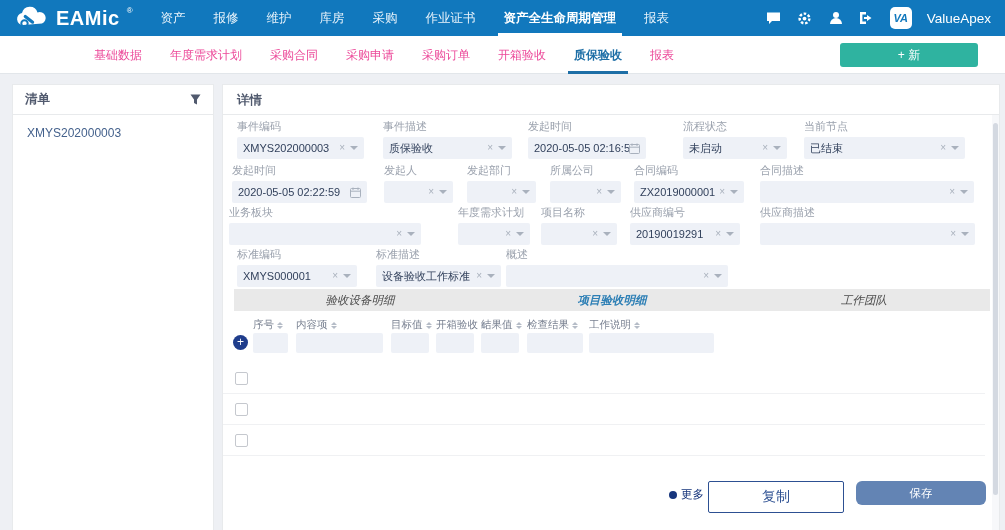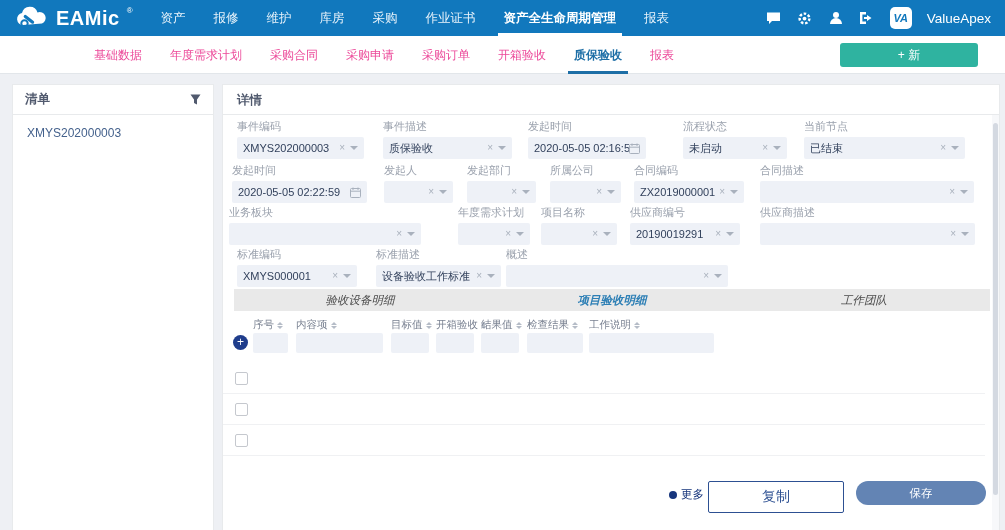--- a/index.html
+++ b/index.html
@@ -65,21 +65,21 @@
   .cbrows { position:absolute; left:0; top:278px; width:762px; }
   .cbrow { height:31px; border-bottom:1px solid #f0f1f3; display:flex; align-items:center; padding-left:12px; }
   .cbox { width:13px; height:13px; border:1px solid #c5c8ce; border-radius:2px; background:#fff; cursor:pointer; }
 
   
   .dfooter { position:absolute; left:0; top:394px; width:770px; height:30px; }
   .more { position:absolute; left:446px; top:8px; display:flex; align-items:center; gap:4px; color:#16357c; font-size:11.5px; cursor:pointer; }
   .more-dot { width:8px; height:8px; border-radius:50%; background:#16357c; }
   .more-caret { width:0; height:0; border-left:4px solid transparent; border-right:4px solid transparent; border-bottom:4px solid #16357c; }
   .copy-btn { position:absolute; left:485px; top:2px; width:136px; height:32px; background:#fff; border:1px solid #2d5092; border-radius:2px; color:#2d5092; font-size:14px; cursor:pointer; }
-  .save-btn { position:absolute; left:633px; top:2px; width:130px; height:24px; background:#6384b4; border:none; border-radius:12px; color:#fff; font-size:11.5px; cursor:pointer; }
+  .save-btn { position:absolute; left:633px; top:2px; width:130px; height:24px; background:#6384b4; border:none; border-radius:6px; color:#fff; font-size:11.5px; cursor:pointer; }
 
   
   .scrolltrack { position:absolute; right:0; top:30px; bottom:0; width:7px; background:#f7f8fa; }
   .scrollthumb { position:absolute; right:1px; top:8px; width:5px; height:372px; border-radius:3px; background:#d4d9e1; cursor:pointer; }
 
   svg { display:block; }
 </style>
 </head>
 <body>
 

